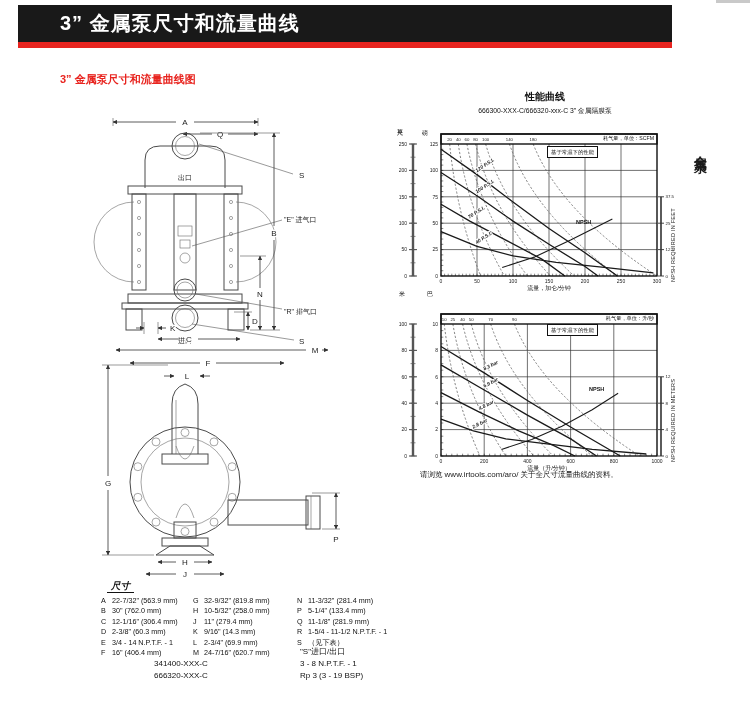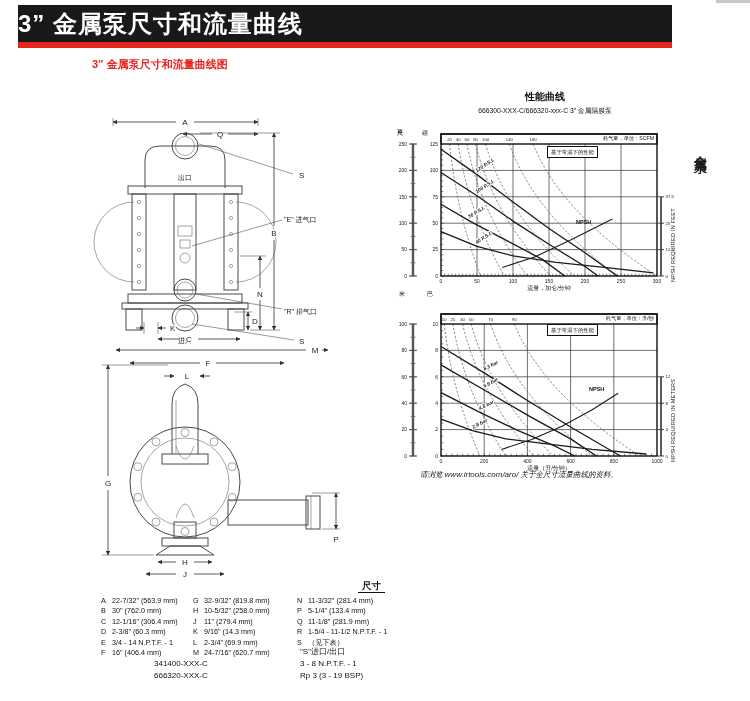--- a/index.html
+++ b/index.html
@@ -1,24 +1,24 @@
 <!DOCTYPE html>
 <html><head>
 <meta charset="utf-8">
 <style>
   html,body{margin:0;padding:0;background:#fff;font-family:"Liberation Sans",sans-serif;color:#111;}
   #page{position:relative;width:750px;height:701px;background:#fff;overflow:hidden;}
   .abs{position:absolute;}
   
   #header-bar{left:18px;top:5px;width:654px;height:37px;background:#191919;display:flex;align-items:center;}
-  #header-title{color:#fff;font-size:24px;font-weight:bold;letter-spacing:1px;}
+  #header-title{color:#fff;font-size:20px;font-weight:bold;margin-left:42px;letter-spacing:1px;}
   #header-right{color:#fff;font-size:18px;font-weight:bold;margin-left:auto;margin-right:22px;letter-spacing:1px;}
   #red-rule{left:18px;top:42px;width:654px;height:6px;background:#e8241f;}
   #corner-sliver{left:716px;top:0;width:34px;height:3px;background:#c9c9c9;}
-  #subtitle{left:60px;top:57px;color:#e8241f;font-size:11px;font-weight:bold;margin-left:32px;}
+  #subtitle{left:60px;top:72px;color:#e8241f;font-size:11px;font-weight:bold;}
   #side-tab{left:691px;top:145px;writing-mode:vertical-rl;font-size:13px;font-weight:bold;letter-spacing:3px;color:#1a1a1a;}
   
   svg{overflow:visible;}
   svg text{font-family:"Liberation Sans",sans-serif;fill:#222;}
   .dim{stroke:#333;stroke-width:.8;fill:none;}
   .ext{stroke:#555;stroke-width:.6;fill:none;}
   .body-ln{stroke:#4a4a4a;stroke-width:1;fill:none;}
   .body-thin{stroke:#6a6a6a;stroke-width:.6;fill:none;}
   .lbl{font-size:8px;paint-order:stroke;stroke:#fff;stroke-width:2.5px;fill:#222;}
   .port-lbl{font-size:7px;paint-order:stroke;stroke:#fff;stroke-width:2px;fill:#222;}
@@ -29,25 +29,25 @@
   #chart1{left:393px;top:120px;}
   #chart2{left:393px;top:300px;}
   .chart svg{position:absolute;left:0;top:0;}
   .unit-vert{position:absolute;left:3px;top:3px;writing-mode:vertical-rl;font-size:6px;letter-spacing:1px;}
   .unit{position:absolute;font-size:6px;}
   .airlabel{position:absolute;left:150px;top:14.5px;width:111px;text-align:right;font-size:5.2px;}
   .cond{position:absolute;left:154px;border:1px solid #111;background:#fff;padding:1.5px 3px;font-size:5.4px;}
   .xlab{position:absolute;left:48px;top:164px;width:216px;text-align:center;font-size:6px;}
   .npshlab{position:absolute;font-size:5.5px;font-weight:bold;}
   .rightlab{position:absolute;left:277px;top:162px;transform:rotate(-90deg);transform-origin:0 0;white-space:nowrap;font-size:5.6px;letter-spacing:.2px;color:#222;}
-  #chart-note{left:420px;top:470px;font-size:7.5px;font-style:italic;}
+  #chart-note{left:420px;top:470px;font-size:7.5px;}
   #chart-note .url{text-decoration:none;color:#222;font-size:8px;}
   
   #dims{left:95px;top:580px;width:300px;height:80px;font-size:7.2px;}
-  #dims-title{position:absolute;left:0;top:0;width:290px;text-align:right;font-size:9.5px;font-weight:bold;}
+  #dims-title{position:absolute;left:12px;top:0;width:290px;text-align:left;font-size:9.5px;font-weight:bold;font-style:italic;}
   #dims-title span{border-bottom:1px solid #111;padding:0 4px 1px;}
   .dim-col{position:absolute;top:16px;}
   .dim-row{height:10.4px;white-space:nowrap;}
   .dim-row .k{display:inline-block;width:11px;}
   
   #s-io{left:148px;top:646px;width:300px;font-size:8px;}
   .s-head{position:absolute;left:152px;top:0;font-weight:normal;}
   .s-row{position:absolute;white-space:nowrap;}
   .s-model{position:absolute;left:6px;}
   .s-val{position:absolute;left:152px;}

